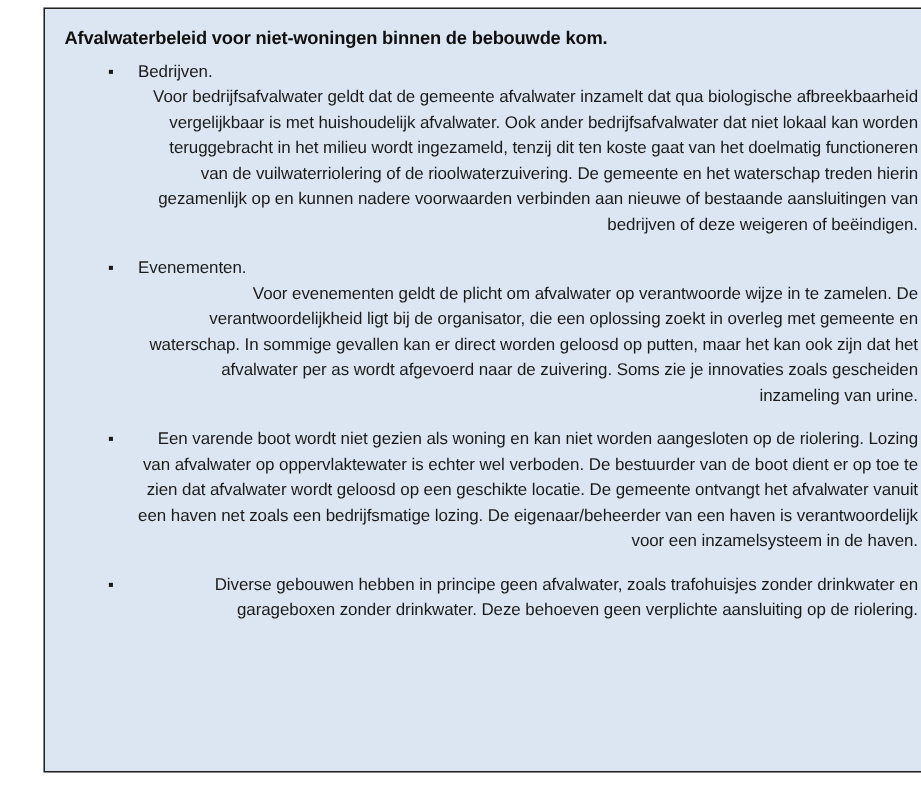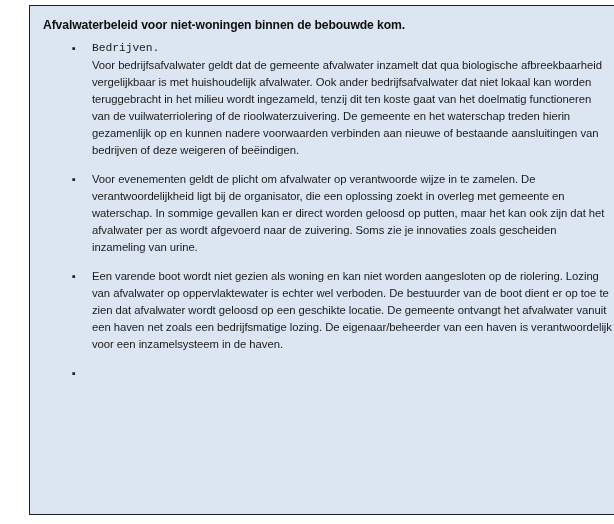--- a/index.html
+++ b/index.html
@@ -63,28 +63,27 @@
     width: 10px;
     font-size: 11px;
     line-height: 17px;
     color: #1a1a1a;
   }
   .bullet-heading {
     font-size: 11.3px;
     line-height: 17px;
     color: #1a1a1a;
     letter-spacing: -0.05px;
-    font-family: Liberation Mono, monospace;
   }
   .bullet-body {
     font-size: 11.3px;
     line-height: 17px;
     color: #1a1a1a;
     letter-spacing: -0.05px;
-    text-align: left;
+    text-align: right;
     padding-right: 3px;
   }
 </style>
 </head>
 <body>
 
 <div id="doc-page">
   <div id="policy-box">
 
     <div id="policy-title">Afvalwaterbeleid voor niet-woningen binnen de bebouwde kom.</div>
@@ -92,27 +91,29 @@
     <ul class="bullet-list">
 
       <li class="bullet-item">
         <span class="bullet-marker">▪</span>
         <div class="bullet-heading">Bedrijven.</div>
         <div class="bullet-body">Voor bedrijfsafvalwater geldt dat de gemeente afvalwater inzamelt dat qua biologische afbreekbaarheid vergelijkbaar is met huishoudelijk afvalwater. Ook ander bedrijfsafvalwater dat niet lokaal kan worden teruggebracht in het milieu wordt ingezameld, tenzij dit ten koste gaat van het doelmatig functioneren van de vuilwaterriolering of de rioolwaterzuivering. De gemeente en het waterschap treden hierin gezamenlijk op en kunnen nadere voorwaarden verbinden aan nieuwe of bestaande aansluitingen van bedrijven of deze weigeren of beëindigen.</div>
       </li>
 
       <li class="bullet-item">
         <span class="bullet-marker">▪</span>
+        <div class="bullet-heading">Evenementen.</div>
         <div class="bullet-body">Voor evenementen geldt de plicht om afvalwater op verantwoorde wijze in te zamelen. De verantwoordelijkheid ligt bij de organisator, die een oplossing zoekt in overleg met gemeente en waterschap. In sommige gevallen kan er direct worden geloosd op putten, maar het kan ook zijn dat het afvalwater per as wordt afgevoerd naar de zuivering. Soms zie je innovaties zoals gescheiden inzameling van urine.</div>
       </li>
 
       <li class="bullet-item">
         <span class="bullet-marker">▪</span>
         <div class="bullet-body">Een varende boot wordt niet gezien als woning en kan niet worden aangesloten op de riolering. Lozing van afvalwater op oppervlaktewater is echter wel verboden. De bestuurder van de boot dient er op toe te zien dat afvalwater wordt geloosd op een geschikte locatie. De gemeente ontvangt het afvalwater vanuit een haven net zoals een bedrijfsmatige lozing. De eigenaar/beheerder van een haven is verantwoordelijk voor een inzamelsysteem in de haven.</div>
       </li>
 
       <li class="bullet-item">
         <span class="bullet-marker">▪</span>
+        <div class="bullet-body">Diverse gebouwen hebben in principe geen afvalwater, zoals trafohuisjes zonder drinkwater en garageboxen zonder drinkwater. Deze behoeven geen verplichte aansluiting op de riolering.</div>
       </li>
 
     </ul>
   </div>
 </div>
 
 </body></html>

